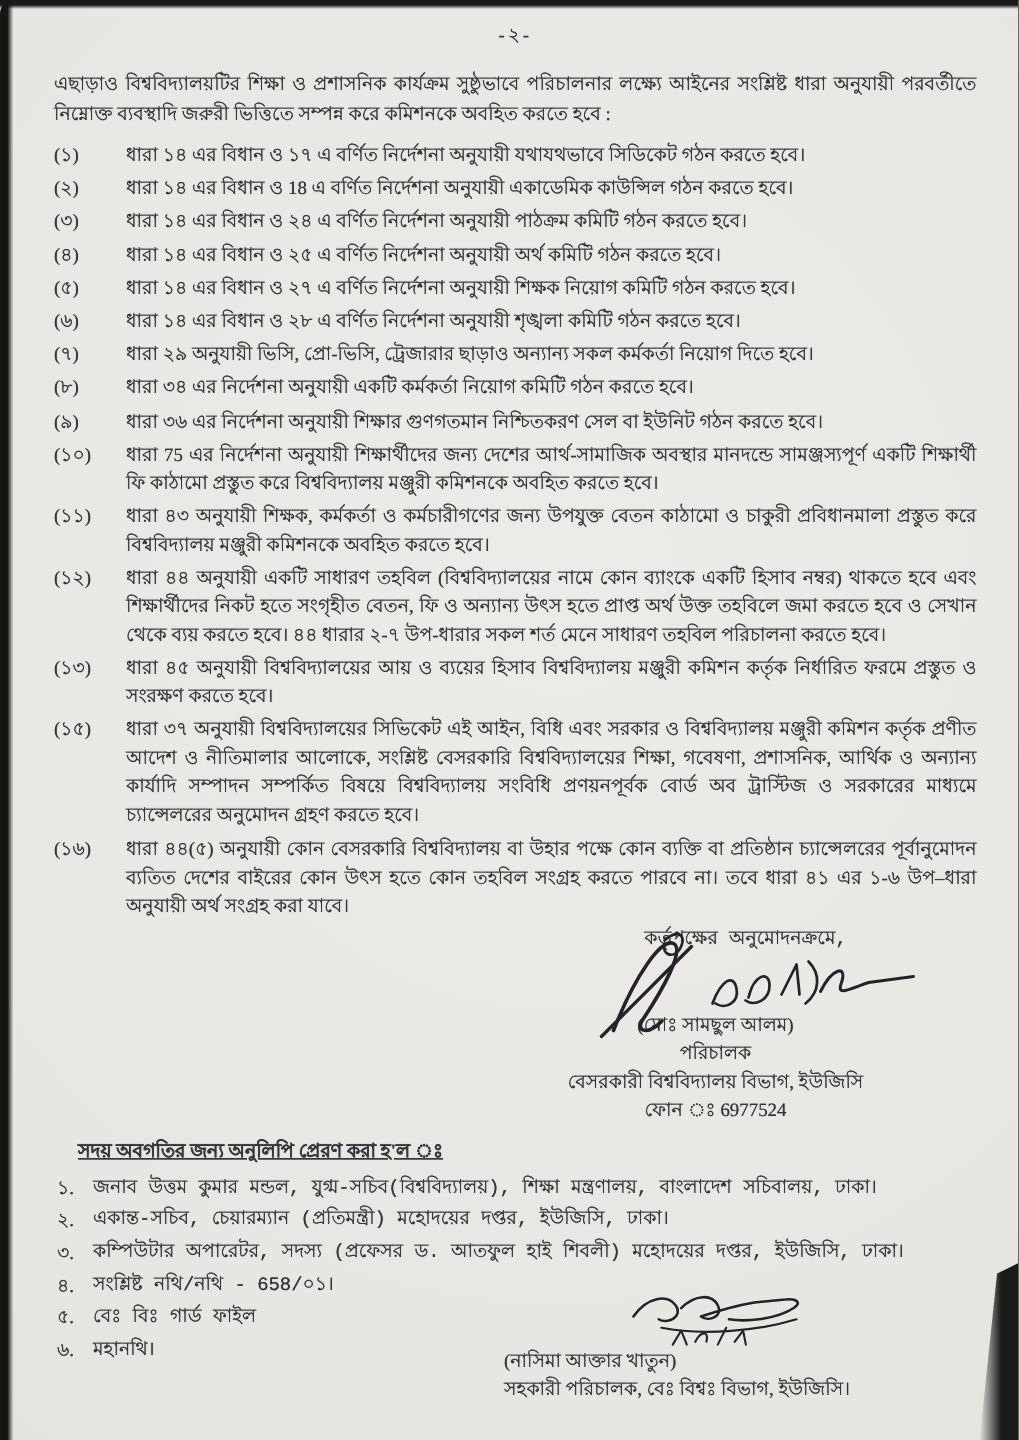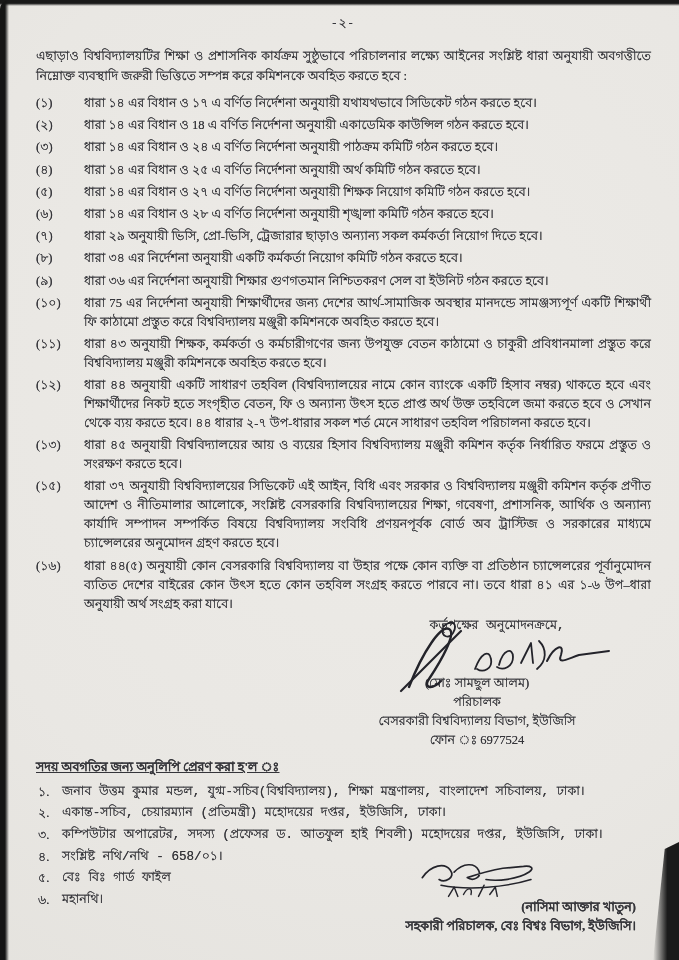--- a/index.html
+++ b/index.html
@@ -27,42 +27,42 @@
   .item{display:flex;margin-bottom:3.2px;}
   .item .num{flex:0 0 48px;}
   .item .txt{flex:1;text-align:justify;}
   .approval{position:relative;width:300px;margin:2px 24px 0 auto;
     text-align:center;}
   .approval .appr-line{text-align:center;padding-left:40px;font-family:Liberation Mono, monospace;}
   .sig1{position:absolute;left:52px;top:0px;width:236px;height:76px;z-index:2;}
   .appr-name{margin-top:38px;}
   .copies{margin-top:8px;}
   .copies .copies-header{font-weight:bold;text-decoration:underline;
-    margin-bottom:6px;}
+    margin-bottom:6px;margin-left:16px;}
   .copy-row{display:flex;margin-bottom:2.6px;}
   .copy-row .num{flex:0 0 24px;padding-left:2px;}
   .copy-row .txt{flex:1;font-family:Liberation Mono, monospace;}
   .signatory2{position:absolute;left:336px;top:858px;width:300px;
-    text-align:right;font-size:12.6px;line-height:19px;z-index:3;
-    text-shadow:0 0 .45px rgba(53,53,58,.85);font-weight:bold;}
+    text-align:left;font-size:12.6px;line-height:19px;z-index:3;
+    text-shadow:0 0 .45px rgba(53,53,58,.85);}
   .sig2{display:block;margin:0 auto -4px auto;width:150px;height:44px;}
   .ink{stroke:#23232a;fill:none;stroke-linecap:round;stroke-linejoin:round;}
 </style>
 </head>
 <body>
 
 <div class="scan">
   <div class="edge-top"></div>
   <div class="edge-left"></div>
   <div class="corner-br"></div>
 
   <div class="content">
     <div class="pagenum">-২-</div>
 
-    <div class="intro">এছাড়াও বিশ্ববিদ্যালয়টির শিক্ষা ও প্রশাসনিক কার্যক্রম সুষ্ঠুভাবে পরিচালনার লক্ষ্যে আইনের সংশ্লিষ্ট ধারা অনুযায়ী অবগত্তীতে নিম্নোক্ত ব্যবস্থাদি জরুরী ভিত্তিতে সম্পন্ন করে কমিশনকে অবহিত করতে হবে :</div>
+    <div class="intro">এছাড়াও বিশ্ববিদ্যালয়টির শিক্ষা ও প্রশাসনিক কার্যক্রম সুষ্ঠুভাবে পরিচালনার লক্ষ্যে আইনের সংশ্লিষ্ট ধারা অনুযায়ী পরবর্তীতে নিম্নোক্ত ব্যবস্থাদি জরুরী ভিত্তিতে সম্পন্ন করে কমিশনকে অবহিত করতে হবে :</div>
 
     <div class="items">
 
         <div class="item">
           <span class="num">(১)</span>
           <span class="txt">ধারা ১৪ এর বিধান ও ১৭ এ বর্ণিত নির্দেশনা অনুযায়ী যথাযথভাবে সিডিকেট গঠন করতে হবে।</span>
         </div>
 
         <div class="item">
           <span class="num">(২)</span>

